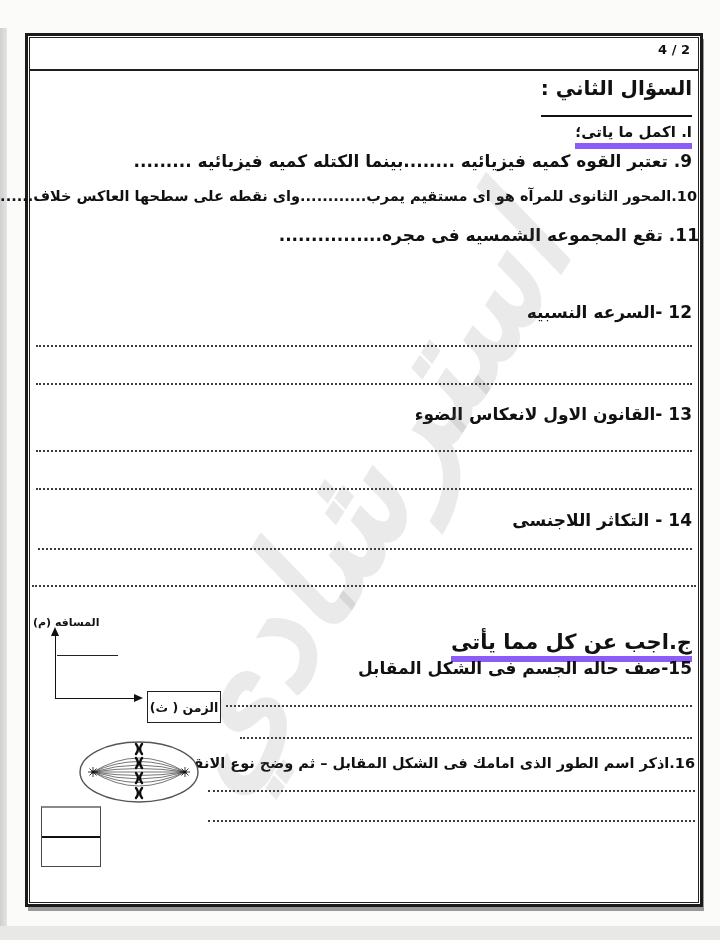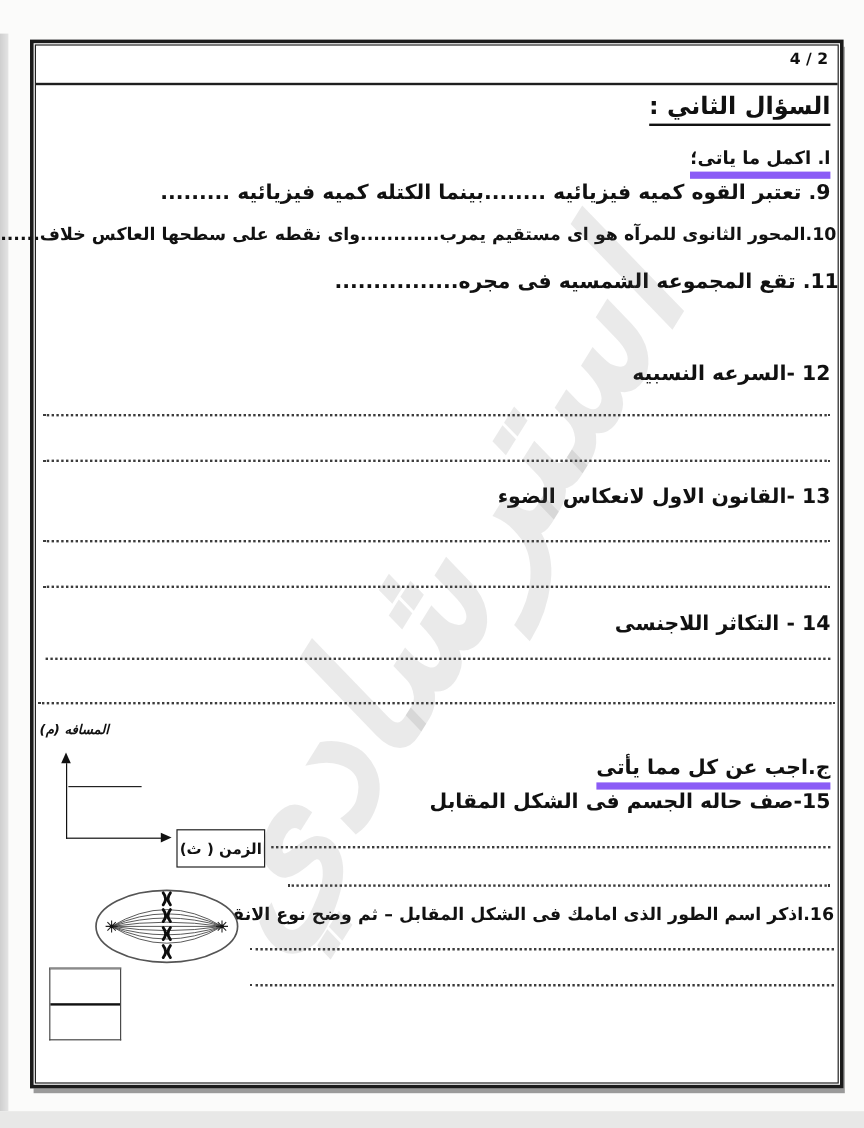--- a/index.html
+++ b/index.html
@@ -19,47 +19,47 @@
   }
   .page-inner-border{position:absolute;inset:1px;border:1px solid #222;pointer-events:none;}
   .abs{position:absolute;}
   .rtl{direction:rtl;unicode-bidi:plaintext;text-align:right;}
   .hdr-row{top:6px;left:10px;right:10px;display:flex;flex-direction:row-reverse;
     justify-content:space-between;align-items:flex-start;}
   .hdr-info{direction:rtl;font-size:11px;font-weight:bold;color:#222;white-space:nowrap;}
   .hdr-page{direction:ltr;font-size:13px;font-weight:bold;padding-left:6px;}
   .hdr-line{top:33px;left:2px;right:2px;border-top:2.5px solid #1f1f1f;height:0;}
   .q2-title{top:40px;right:8px;font-size:20px;font-weight:bold;
-    border-bottom:2.2px solid #111;padding-bottom:3px;}
+    border-bottom:2.2px solid #111;padding-bottom:15px;}
   .sec-head{font-weight:bold;border-bottom:6px solid #8b5cf6;padding-bottom:2px;}
   .sec-a{top:87px;right:8px;font-size:15px;}
   .q-line{font-size:17px;font-weight:bold;white-space:nowrap;}
   .q9{top:115px;right:8px;}
   .q10{top:152px;right:3px;font-size:14.5px;}
   .q11{top:189px;right:1px;}
   .sec-b{top:223px;right:8px;font-size:16px;}
   .q12{top:266px;right:8px;}
   .q13{top:368px;right:8px;}
   .q14{top:474px;right:8px;}
-  .sec-c{top:594px;right:8px;font-size:17px;}
+  .sec-c{top:594px;right:8px;font-size:21px;}
   .q15{top:622px;right:8px;}
   .q16{top:719px;right:5px;font-size:14.5px;}
   .dot-line{border-bottom:2.6px dotted #3c3c3c;height:0;}
   .d1{top:309px;left:8px;right:8px;}
   .d2{top:347px;left:8px;right:8px;}
   .d3{top:414px;left:8px;right:8px;}
   .d4{top:452px;left:8px;right:8px;}
   .d5{top:512px;left:10px;right:8px;}
   .d6{top:549px;left:4px;right:4px;}
   .d7{top:669px;left:198px;right:8px;}
   .d8{top:701px;left:212px;right:8px;}
   .d9{top:754px;left:180px;right:5px;}
   .d10{top:784px;left:180px;right:5px;}
   
-  .ylabel{top:566px;left:5px;font-size:11px;font-weight:bold;direction:rtl;font-style:italic;}
+  .ylabel{top:580px;left:5px;font-size:11px;font-weight:bold;direction:rtl;}
   .vaxis{left:27px;top:600px;height:63px;width:0;border-left:1.6px solid #111;}
   .vaxis-arrow{left:23px;top:591px;width:0;height:0;
     border-left:4.5px solid transparent;border-right:4.5px solid transparent;
     border-bottom:9px solid #111;}
   .gdata{top:619px;left:29px;width:61px;height:0;border-top:1.6px solid #222;}
   .haxis{top:662px;left:27px;width:81px;height:0;border-top:1.6px solid #111;}
   .haxis-arrow{left:106px;top:657.5px;width:0;height:0;
     border-top:4.5px solid transparent;border-bottom:4.5px solid transparent;
     border-left:9px solid #111;}
   .time-box{left:119px;top:655px;width:72px;height:30px;border:1.6px solid #222;

